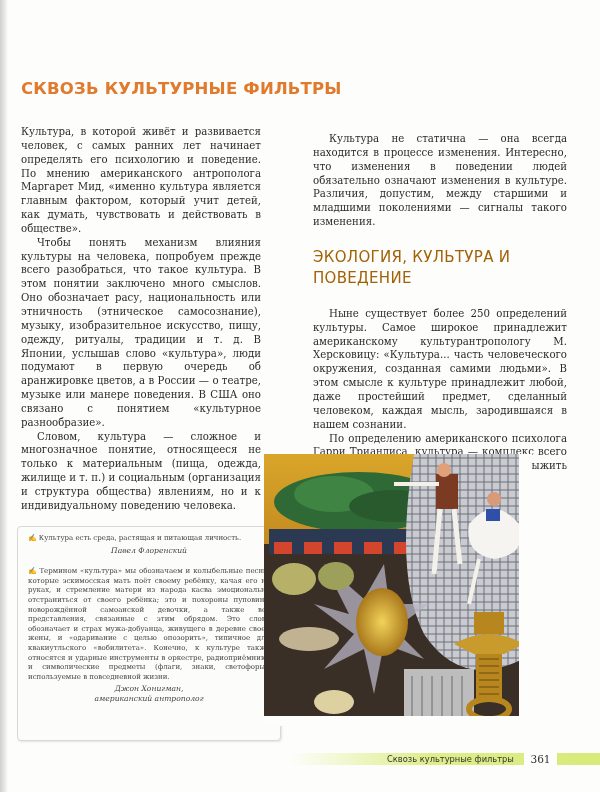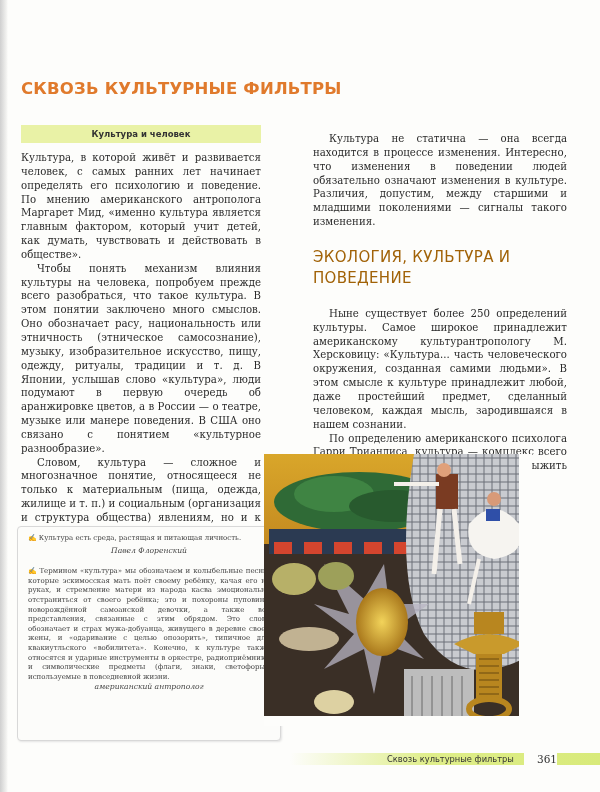--- a/index.html
+++ b/index.html
@@ -54,46 +54,46 @@
   .footer-band {
     position:absolute; left:290px; top:753px; width:310px; height:12px;
     background:linear-gradient(to right, rgba(233,242,166,0) 0%, #dfee8a 45%, #d8ea7a 100%);
   }
   .footer-label {
     position:absolute; left:387px; top:753px; height:12px; line-height:12px;
     font-family:"DejaVu Sans", sans-serif; font-size:8.3px; color:#333;
   }
   .footer-page {
     position:absolute; left:524px; top:751px; width:33px; height:16px; line-height:16px;
-    background:#fdfdfb; text-align:right;
+    background:#fdfdfb; text-align:center;
     font-size:10.5px; color:#333;
   }
 </style>
 </head>
 <body>
 
 <div class="spine"></div>
 
 <div class="page-title">СКВОЗЬ КУЛЬТУРНЫЕ ФИЛЬТРЫ</div>
 
 <div class="col-left">
-  <div class="section-bar">Культура и человек</div>
   <p class="para">Культура, в которой живёт и развивается человек, с самых ранних лет начинает определять его психологию и поведение. По мнению американского антрополога Маргарет Мид, «именно культура является главным фактором, который учит детей, как думать, чувствовать и действовать в обществе».</p>
   <p class="para indent">Чтобы понять механизм влияния культуры на человека, попробуем прежде всего разобраться, что такое культура. В этом понятии заключено много смыслов. Оно обозначает расу, национальность или этничность (этническое самосознание), музыку, изобразительное искусство, пищу, одежду, ритуалы, традиции и т. д. В Японии, услышав слово «культура», люди подумают в первую очередь об аранжировке цветов, а в России — о театре, музыке или манере поведения. В США оно связано с понятием «культурное разнообразие».</p>
   <p class="para indent">Словом, культура — сложное и многозначное понятие, относящееся не только к материальным (пища, одежда, жилище и т. п.) и социальным (организация и структура общества) явлениям, но и к индивидуальному поведению человека.</p>
 </div>
 
 <div class="quote-box">
   <p class="q">
     <span class="quill">✍</span><span>Культура есть среда, растящая и питающая личность.</span>
   </p>
   <p class="author">Павел Флоренский</p>
   <p class="body">
     <span class="quill">✍</span><span>Термином «культура» мы обозначаем и колыбельные песни, которые эскимосская мать поёт своему ребёнку, качая его на руках, и стремление матери из народа касва эмоционально отстраниться от своего ребёнка; это и похороны пуповины новорождённой самоанской девочки, а также все представления, связанные с этим обрядом. Это слово обозначает и страх мужа-добуанца, живущего в деревне своей жены, и «одаривание с целью опозорить», типичное для квакиутльского «вобилитета». Конечно, к культуре также относятся и ударные инструменты в оркестре, радиоприёмники и символические предметы (флаги, знаки, светофоры), используемые в повседневной жизни.</span>
   </p>
+  <p class="author">Джон Хонигман,</p>
   <p class="author" style="margin-top:0">американский антрополог</p>
 </div>
 
 <div class="col-right">
   <p class="para indent">Культура не статична — она всегда находится в процессе изменения. Интересно, что изменения в поведении людей обязательно означают изменения в культуре. Различия, допустим, между старшими и младшими поколениями — сигналы такого изменения.</p>
   <h2 class="heading2">ЭКОЛОГИЯ, КУЛЬТУРА И ПОВЕДЕНИЕ</h2>
   <p class="para indent">Ныне существует более 250 определений культуры. Самое широкое принадлежит американскому культурантропологу М. Херсковицу: «Культура... часть человеческого окружения, созданная самими людьми». В этом смысле к культуре принадлежит любой, даже простейший предмет, сделанный человеком, каждая мысль, зародившаяся в нашем сознании.</p>
   <p class="para indent">По определению американского психолога Гарри Триандиса, культура — комплекс всего созданного человеком, что помогло выжить обитателям данной</p>
 </div>
 

